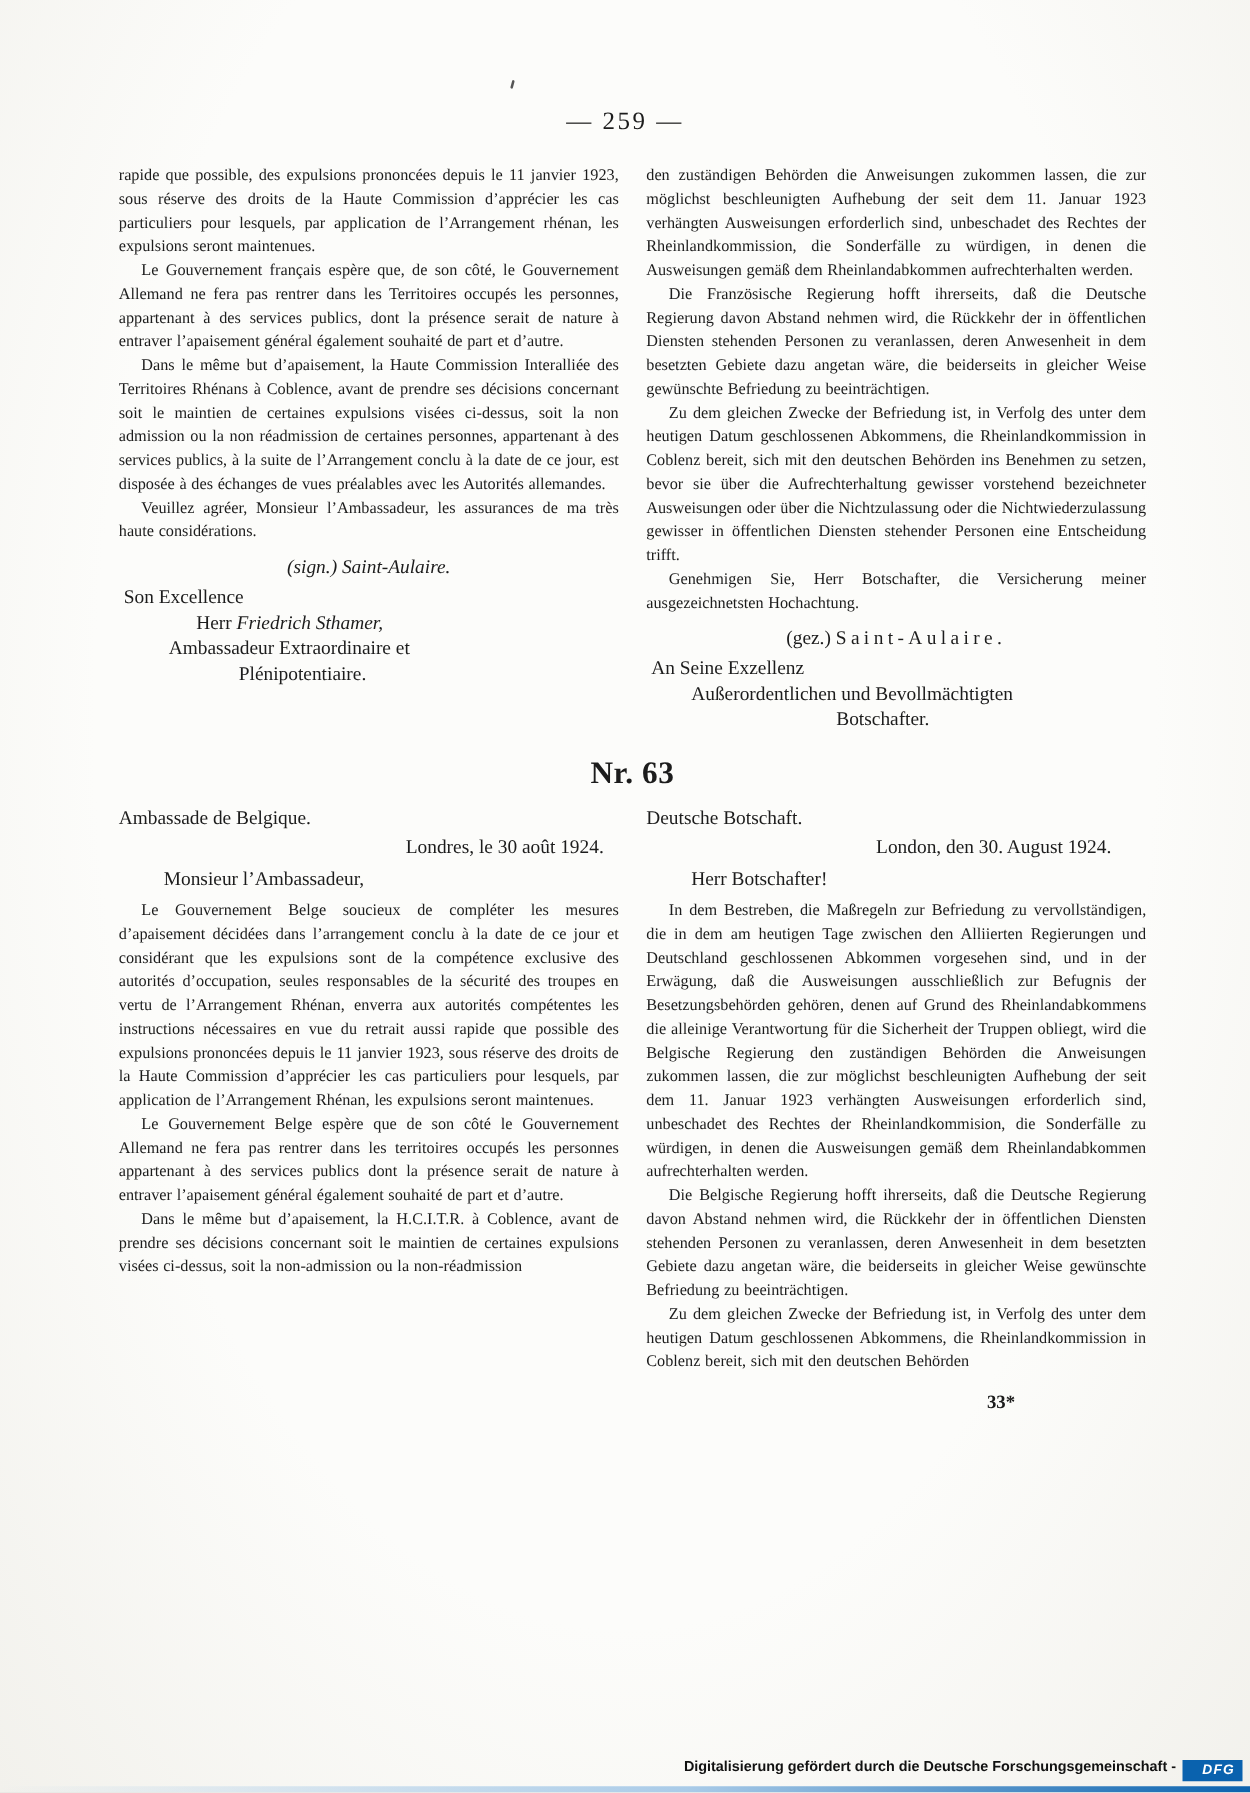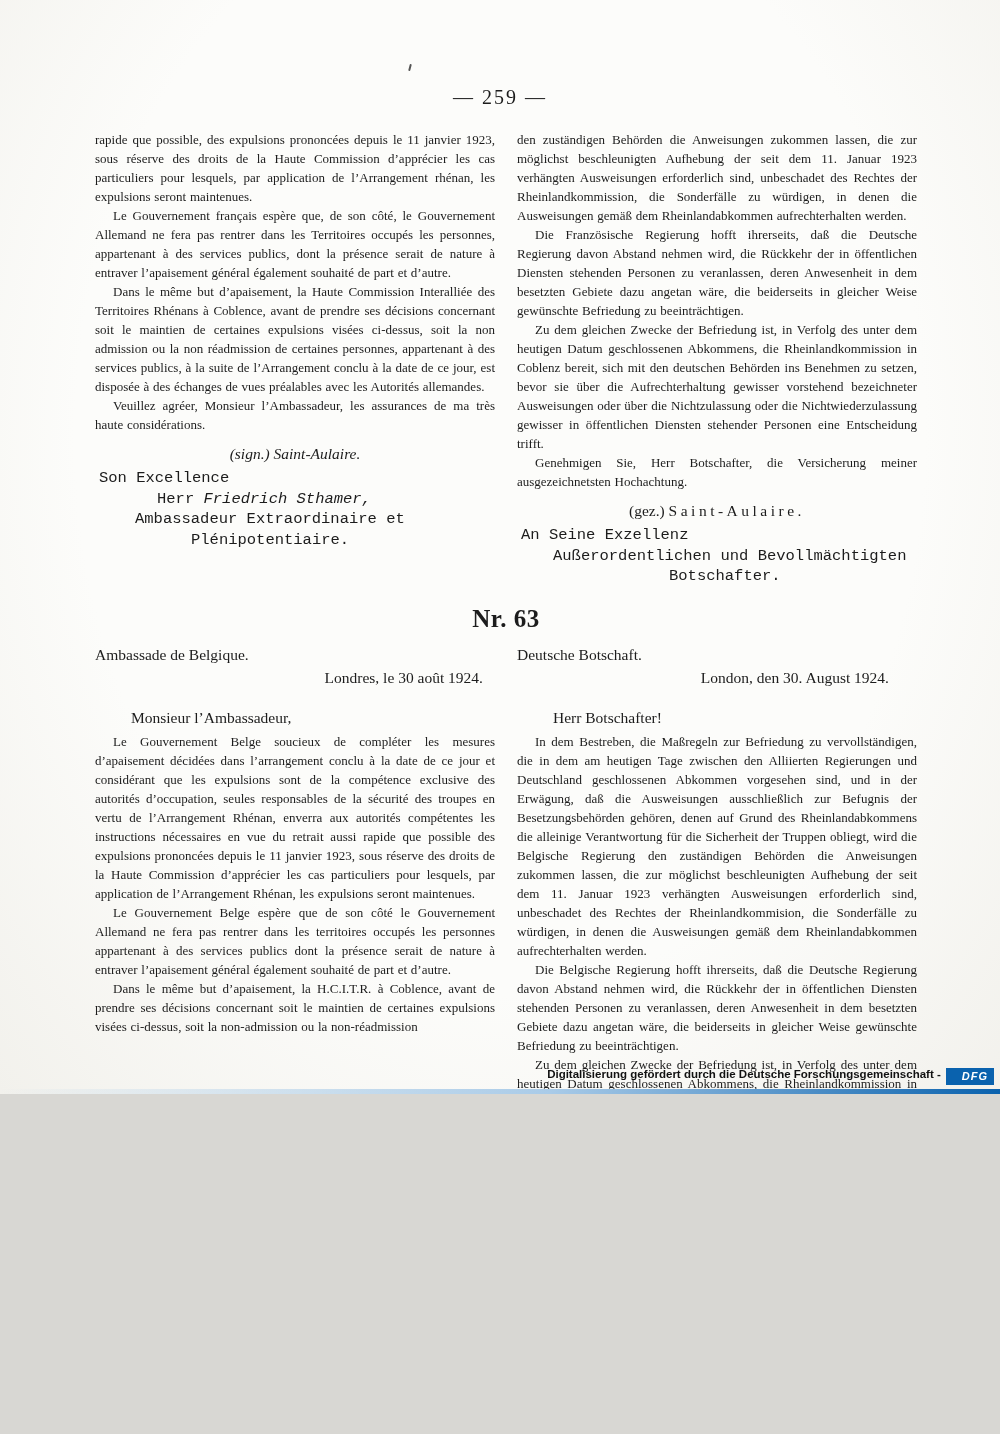--- a/index.html
+++ b/index.html
@@ -1,19 +1,19 @@
 <!DOCTYPE html>
 <html><head>
 <meta charset="utf-8">
 <style>
   * { box-sizing: border-box; }
   html, body { margin: 0; padding: 0; background: #d8d7d3; }
   .page {
     position: relative;
-    width: 1000px; height: 1094px;
+    width: 1000px; height: 1434px;
     margin: 0 auto;
     background: #fafaf7;
     background-image: radial-gradient(ellipse at 50% 40%, #fcfcfa 60%, #f2f1ec 100%);
     font-family: "Liberation Serif", "DejaVu Serif", serif;
     color: #1c1c1c;
     overflow: hidden;
   }
   .pageno {
     position: absolute; top: 86px; left: 0; width: 100%;
     text-align: center; font-size: 20px; letter-spacing: 2px;
@@ -30,36 +30,36 @@
   .gap-sm { margin-top: 8px; }
   .gap-md { margin-top: 14px; }
   .gap-lg { margin-top: 26px; }
   .gap-xl { margin-top: 50px; }
   .signature {
     margin: 10px 0 4px 0; font-size: 15.5px; line-height: 20px;
     text-align: center;
   }
   .ital { font-style: italic; }
   .sperr { letter-spacing: 3.5px; }
-  .address { font-size: 15.5px; line-height: 20.5px; margin-top: 4px; font-family: Liberation Mono, monospace; }
+  .address { font-size: 15.5px; line-height: 20.5px; margin-top: 4px; }
   .address > div { white-space: nowrap; }
   .fr-a1 { padding-left: 4px; }
   .fr-a2 { padding-left: 62px; }
   .fr-a3 { padding-left: 40px; }
   .fr-a4 { padding-left: 96px; }
   .de-a1 { padding-left: 4px; }
   .de-a2 { padding-left: 56px; }
   .de-a3 { padding-left: 36px; }
   .de-a4 { padding-left: 152px; }
   .doc-heading {
     margin: 18px 0 12px 0; text-align: center;
     font-size: 25px; font-weight: bold; letter-spacing: 0.5px;
   }
   .sender { font-size: 15.5px; line-height: 20px; margin-bottom: 3px; }
-  .dateline { font-size: 15.5px; line-height: 20px; margin-bottom: 20px; text-align: right; }
+  .dateline { font-size: 15.5px; line-height: 20px; margin-bottom: 6px; text-align: right; }
   .dateline-fr { padding-right: 12px; }
   .dateline-de { padding-right: 28px; }
   .salutation { font-size: 15.5px; line-height: 20px; margin-bottom: 4px; padding-left: 36px; }
   .catchword {
     margin-top: 16px; font-size: 15px; font-weight: bold;
     text-align: right; padding-right: 105px;
   }
   .footer {
     position: absolute; right: 6px; bottom: 9px;
     display: flex; align-items: flex-start; gap: 5px;

